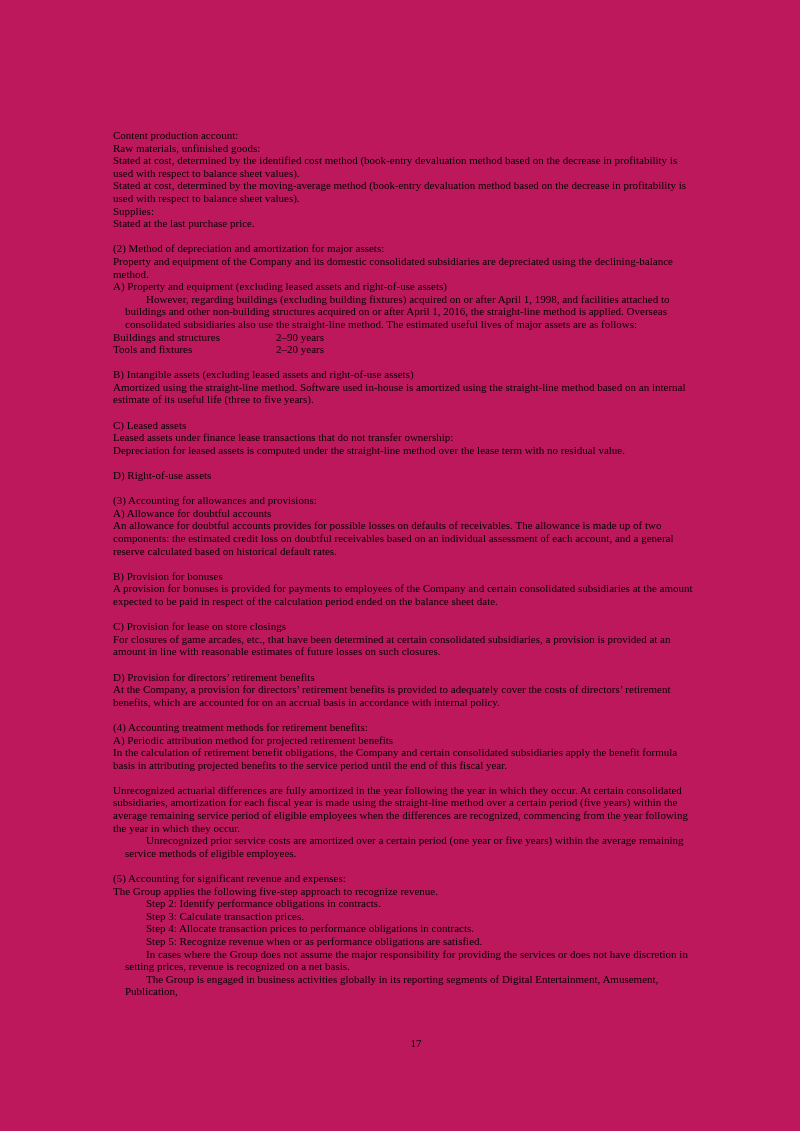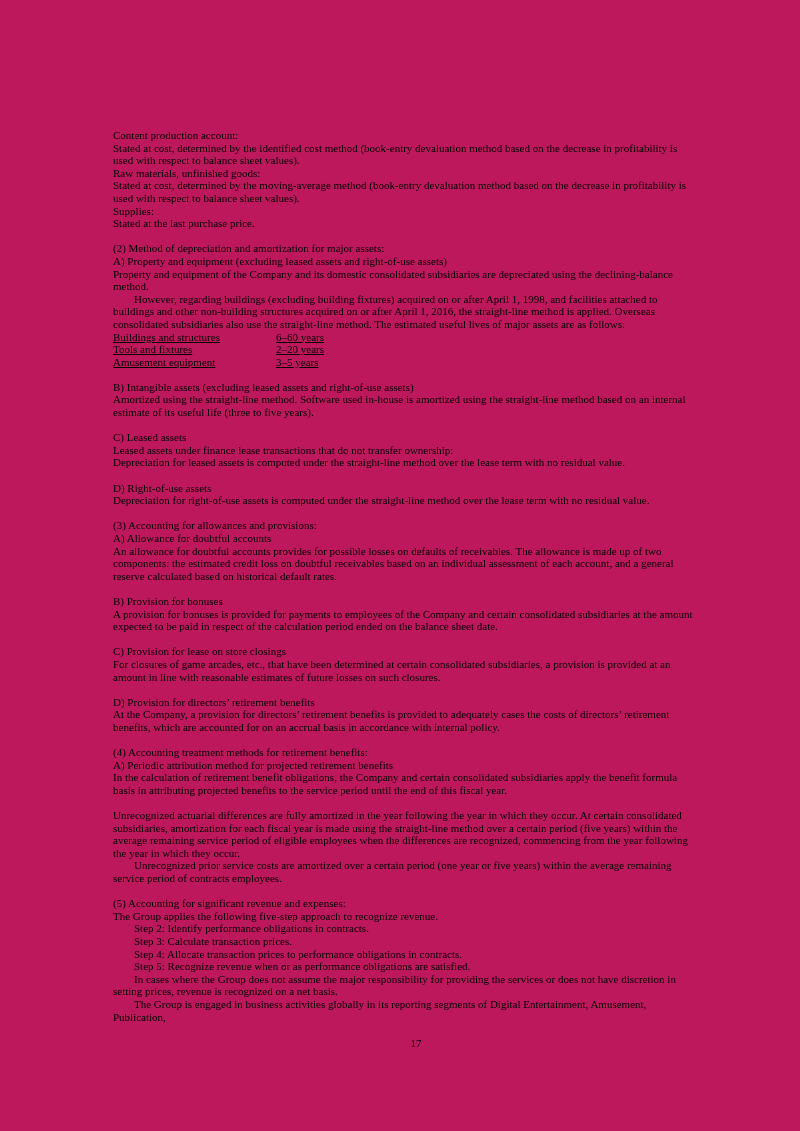--- a/index.html
+++ b/index.html
@@ -24,27 +24,27 @@
     font-size: 11px;
     line-height: 12.6px;
   }
   .doc-body p {
     margin: 0;
     padding: 0;
     text-align: left;
   }
   .doc-body p.indent {
     text-indent: 21px;
+    margin-left: 12px;
   }
   .spacer {
     height: 12.6px;
   }
   .useful-lives-table {
     width: 100%;
-    text-decoration: underline;
   }
   .ul-row {
     display: flex;
   }
   .ul-label {
     display: inline-block;
     width: 163px;
     flex: 0 0 163px;
   }
   .ul-value {
@@ -60,74 +60,69 @@
     line-height: 12.6px;
     font-family: Liberation Serif, serif;
   }
 </style>
 </head>
 <body>
 
 <div class="page">
   <div class="doc-body">
       <p>Content production account:</p>
+      <p>Raw materials, unfinished goods:</p>
       <p>Stated at cost, determined by the identified cost method (book-entry devaluation method based on the decrease in profitability is used with respect to balance sheet values).</p>
-      <p>Raw materials, unfinished goods:</p>
       <p>Stated at cost, determined by the moving-average method (book-entry devaluation method based on the decrease in profitability is used with respect to balance sheet values).</p>
       <p>Supplies:</p>
       <p>Stated at the last purchase price.</p>
       <div class="spacer"></div>
       <p>(2) Method of depreciation and amortization for major assets:</p>
+      <p>Property and equipment of the Company and its domestic consolidated subsidiaries are depreciated using the declining-balance method.</p>
       <p>A) Property and equipment (excluding leased assets and right-of-use assets)</p>
-      <p>Property and equipment of the Company and its domestic consolidated subsidiaries are depreciated using the declining-balance method.</p>
       <p class="indent">However, regarding buildings (excluding building fixtures) acquired on or after April 1, 1998, and facilities attached to buildings and other non-building structures acquired on or after April 1, 2016, the straight-line method is applied. Overseas consolidated subsidiaries also use the straight-line method. The estimated useful lives of major assets are as follows:</p>
       <div class="useful-lives-table">
         <div class="ul-row">
           <span class="ul-label">Buildings and structures</span>
-          <span class="ul-value">6–60 years</span>
+          <span class="ul-value">2–90 years</span>
         </div>
         <div class="ul-row">
           <span class="ul-label">Tools and fixtures</span>
           <span class="ul-value">2–20 years</span>
-        </div>
-        <div class="ul-row">
-          <span class="ul-label">Amusement equipment</span>
-          <span class="ul-value">3–5 years</span>
         </div>
       </div>
       <div class="spacer"></div>
       <p>B) Intangible assets (excluding leased assets and right-of-use assets)</p>
       <p>Amortized using the straight-line method. Software used in-house is amortized using the straight-line method based on an internal estimate of its useful life (three to five years).</p>
       <div class="spacer"></div>
       <p>C) Leased assets</p>
       <p>Leased assets under finance lease transactions that do not transfer ownership:</p>
       <p>Depreciation for leased assets is computed under the straight-line method over the lease term with no residual value.</p>
       <div class="spacer"></div>
       <p>D) Right-of-use assets</p>
-      <p>Depreciation for right-of-use assets is computed under the straight-line method over the lease term with no residual value.</p>
       <div class="spacer"></div>
       <p>(3) Accounting for allowances and provisions:</p>
       <p>A) Allowance for doubtful accounts</p>
       <p>An allowance for doubtful accounts provides for possible losses on defaults of receivables. The allowance is made up of two components: the estimated credit loss on doubtful receivables based on an individual assessment of each account, and a general reserve calculated based on historical default rates.</p>
       <div class="spacer"></div>
       <p>B) Provision for bonuses</p>
       <p>A provision for bonuses is provided for payments to employees of the Company and certain consolidated subsidiaries at the amount expected to be paid in respect of the calculation period ended on the balance sheet date.</p>
       <div class="spacer"></div>
       <p>C) Provision for lease on store closings</p>
       <p>For closures of game arcades, etc., that have been determined at certain consolidated subsidiaries, a provision is provided at an amount in line with reasonable estimates of future losses on such closures.</p>
       <div class="spacer"></div>
       <p>D) Provision for directors’ retirement benefits</p>
-      <p>At the Company, a provision for directors’ retirement benefits is provided to adequately cases the costs of directors’ retirement benefits, which are accounted for on an accrual basis in accordance with internal policy.</p>
+      <p>At the Company, a provision for directors’ retirement benefits is provided to adequately cover the costs of directors’ retirement benefits, which are accounted for on an accrual basis in accordance with internal policy.</p>
       <div class="spacer"></div>
       <p>(4) Accounting treatment methods for retirement benefits:</p>
       <p>A) Periodic attribution method for projected retirement benefits</p>
       <p>In the calculation of retirement benefit obligations, the Company and certain consolidated subsidiaries apply the benefit formula basis in attributing projected benefits to the service period until the end of this fiscal year.</p>
       <div class="spacer"></div>
       <p>Unrecognized actuarial differences are fully amortized in the year following the year in which they occur. At certain consolidated subsidiaries, amortization for each fiscal year is made using the straight-line method over a certain period (five years) within the average remaining service period of eligible employees when the differences are recognized, commencing from the year following the year in which they occur.</p>
-      <p class="indent">Unrecognized prior service costs are amortized over a certain period (one year or five years) within the average remaining service period of contracts employees.</p>
+      <p class="indent">Unrecognized prior service costs are amortized over a certain period (one year or five years) within the average remaining service methods of eligible employees.</p>
       <div class="spacer"></div>
       <p>(5) Accounting for significant revenue and expenses:</p>
       <p>The Group applies the following five-step approach to recognize revenue.</p>
       <p class="indent">Step 2: Identify performance obligations in contracts.</p>
       <p class="indent">Step 3: Calculate transaction prices.</p>
       <p class="indent">Step 4: Allocate transaction prices to performance obligations in contracts.</p>
       <p class="indent">Step 5: Recognize revenue when or as performance obligations are satisfied.</p>
       <p class="indent">In cases where the Group does not assume the major responsibility for providing the services or does not have discretion in setting prices, revenue is recognized on a net basis.</p>
       <p class="indent">The Group is engaged in business activities globally in its reporting segments of Digital Entertainment, Amusement, Publication,</p>
     </div>

